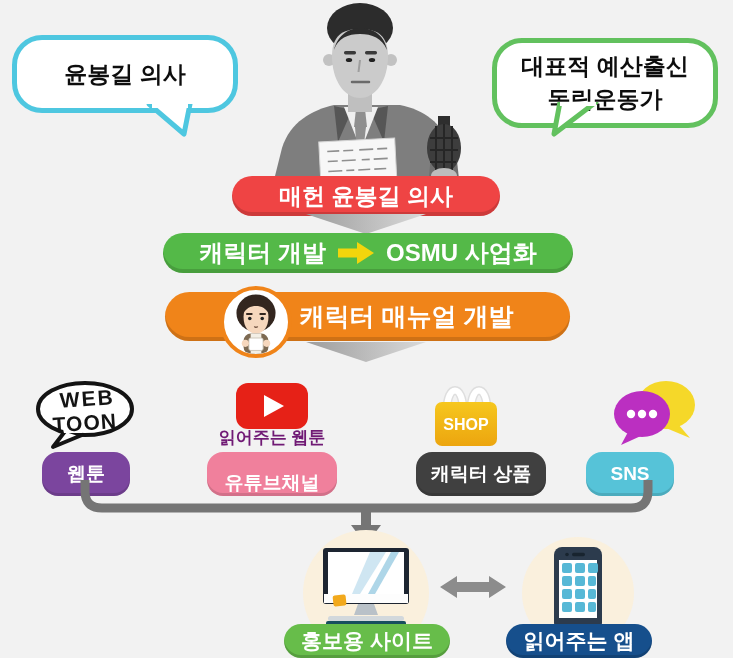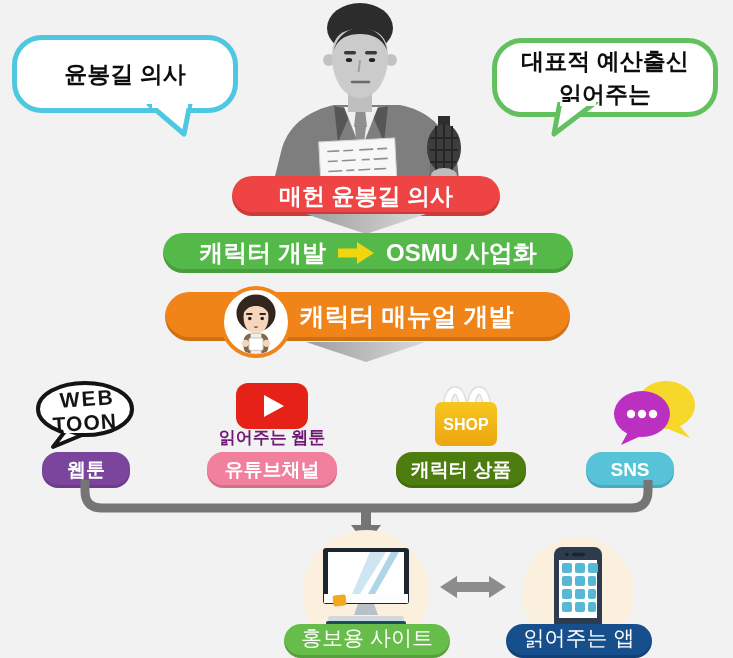--- a/index.html
+++ b/index.html
@@ -10,54 +10,54 @@
   }
   .abs{position:absolute;}
   
   .bubble{
     position:absolute; background:#fff; border-radius:30px;
     display:flex; flex-direction:column; justify-content:center; align-items:center;
     box-sizing:border-box; text-align:center;
     font-weight:800; font-size:23px; line-height:33px; color:#0d0d0d;
   }
   .bubble-left{left:12px; top:35px; width:226px; height:78px; border:5px solid #4ec7e0;}
-  .bubble-right{left:492px; top:38px; width:226px; height:79px; border:5px solid #62c15e;}
+  .bubble-right{left:492px; top:38px; width:226px; height:90px; border:5px solid #62c15e;}
   .tail{position:absolute;}
   
   .pill{
     position:absolute; border-radius:999px; display:flex; align-items:center; justify-content:center;
     color:#fff; font-weight:800; box-shadow:inset 0 -4px 0 rgba(0,0,0,.14);
   }
   .pill-title{left:232px; top:176px; width:268px; height:40px; background:#ef4444; font-size:23px;}
   .pill-step2{left:163px; top:233px; width:410px; height:40px; background:#54b948; font-size:24px; gap:12px;}
   .pill-step3{left:165px; top:292px; width:405px; height:49px; background:#f08419; font-size:25px; padding-left:78px; box-sizing:border-box;}
   .avatar{
     position:absolute; left:220px; top:286px; width:72px; height:72px;
     background:#fff; border:4px solid #f08419; border-radius:50%; box-sizing:border-box; overflow:hidden;
   }
   
   .chan-pill{
-    position:absolute; top:452px; height:36px; border-radius:16px;
+    position:absolute; top:452px; height:44px; border-radius:16px;
     display:flex; align-items:center; justify-content:center;
     color:#fff; font-weight:800; font-size:19px; box-shadow:inset 0 -3px 0 rgba(0,0,0,.12);
   }
   .chan-caption{
     position:absolute; left:197px; top:426px; width:150px; text-align:center;
     font-weight:800; font-size:17px; color:#701a75;
   }
   .yt-badge{
     position:absolute; left:236px; top:383px; width:72px; height:46px;
     background:#e62117; border-radius:12px;
   }
   
   .halo{position:absolute; background:#faf0dd; border-radius:50%;}
   .out-pill{
     position:absolute; top:624px; height:34px; border-radius:17px;
-    display:flex; align-items:flex-start; justify-content:center;
-    color:#fff; font-weight:400; font-size:21px; box-shadow:inset 0 -3px 0 rgba(0,0,0,.16);
+    display:flex; align-items:center; justify-content:center;
+    color:#fff; font-weight:700; font-size:21px; box-shadow:inset 0 -3px 0 rgba(0,0,0,.16);
   }
 </style>
 </head>
 <body>
 
 <div class="canvas">
 
   <svg class="abs" style="left:242px; top:0;" width="250" height="188" viewBox="0 0 250 188">
 
     <path d="M30,188 L40,148 C48,122 70,110 92,105 L158,105 C182,110 200,122 208,148 L218,188 Z" fill="#7e7e7e"></path>
@@ -105,21 +105,21 @@
   <div class="bubble bubble-left">
     <div>윤봉길 의사</div>
   </div>
   <svg class="tail" style="left:146px; top:104px;" width="48" height="34" viewBox="0 0 48 34">
     <path d="M3,0 L38,30 L44,0 Z" fill="#fff" stroke="#4ec7e0" stroke-width="5" stroke-linejoin="round"></path>
     <rect x="6" y="0" width="36" height="4" fill="#fff"></rect>
   </svg>
 
   <div class="bubble bubble-right">
     <div>대표적 예산출신</div>
-    <div>읽어주는</div>
+    <div>독립운동가</div>
   </div>
   <svg class="tail" style="left:544px; top:102px;" width="56" height="36" viewBox="0 0 56 36">
     <path d="M52,0 L10,32 L16,0 Z" fill="#fff" stroke="#62c15e" stroke-width="5" stroke-linejoin="round"></path>
     <rect x="16" y="0" width="36" height="4" fill="#fff"></rect>
   </svg>
 
   <div class="pill pill-title">
     <span>매헌 윤봉길 의사</span>
   </div>
 
@@ -185,39 +185,39 @@
   <div class="chan-pill" style="left:42px; width:88px; background:#7b459e;">
     <span>웹툰</span>
   </div>
 
   <div class="yt-badge">
     <svg width="72" height="46" viewBox="0 0 72 46">
       <polygon points="28,12 28,34 48,23" fill="#fff"></polygon>
     </svg>
   </div>
   <div class="chan-caption">읽어주는 웹툰</div>
-  <div class="chan-pill" style="left:207px; width:130px; background:#f0809c;">
+  <div class="chan-pill" style="left:207px; width:130px; background:#f0809c;align-items:flex-end;">
     <span>유튜브채널</span>
   </div>
 
   <svg class="abs" style="left:423px; top:372px;" width="84" height="76" viewBox="0 0 84 76">
     <defs>
         <linearGradient id="bag" x1="0" y1="0" x2="0" y2="1">
       <stop offset="0" stop-color="#f6c71e"></stop>
           <stop offset="1" stop-color="#eca50f"></stop>
     </linearGradient>
       </defs>
     <path d="M24,38 C24,12 40,12 40,38" stroke="#dedede" stroke-width="9" fill="none"></path>
     <path d="M48,38 C48,12 64,12 64,38" stroke="#dedede" stroke-width="9" fill="none"></path>
     <path d="M24,38 C24,12 40,12 40,38" stroke="#fff" stroke-width="6" fill="none"></path>
     <path d="M48,38 C48,12 64,12 64,38" stroke="#fff" stroke-width="6" fill="none"></path>
     <rect x="12" y="30" width="62" height="44" rx="7" fill="url(#bag)"></rect>
     <text x="43" y="58" text-anchor="middle" font-size="16" font-weight="800" fill="#fff" font-family="Liberation Sans, DejaVu Sans, sans-serif">SHOP</text>
   </svg>
-  <div class="chan-pill" style="left:396px; width:130px; background:#4d7c0f;">
+  <div class="chan-pill" style="left:416px; width:130px; background:#404040;">
     <span>캐릭터 상품</span>
   </div>
 
   <svg class="abs" style="left:610px; top:376px;" width="88" height="70" viewBox="0 0 88 70">
     <ellipse cx="56" cy="29" rx="29" ry="24" fill="#f5d829"></ellipse>
     <polygon points="68,48 80,62 56,52" fill="#f5d829"></polygon>
     <ellipse cx="32" cy="38" rx="28" ry="23" fill="#bb2fc1"></ellipse>
     <polygon points="18,56 11,69 33,59" fill="#bb2fc1"></polygon>
     <circle cx="21" cy="38" r="4.2" fill="#fff"></circle>
     <circle cx="32" cy="38" r="4.2" fill="#fff"></circle>

